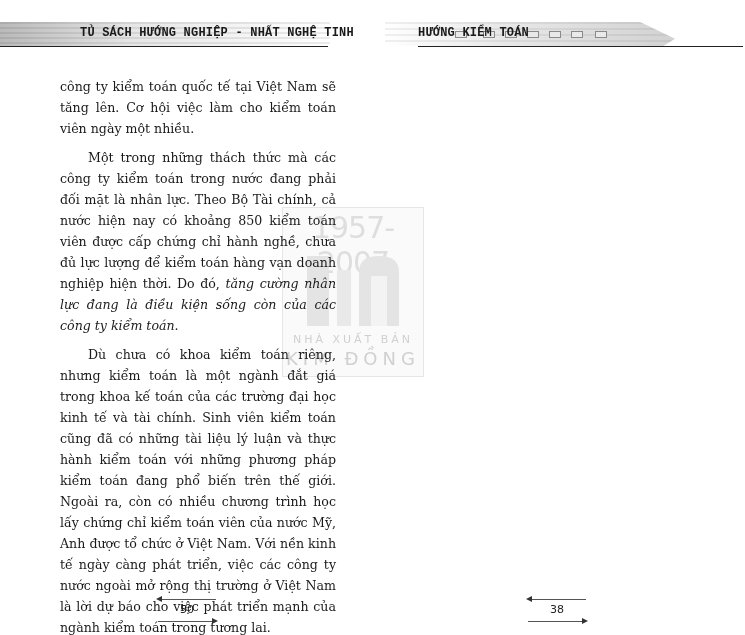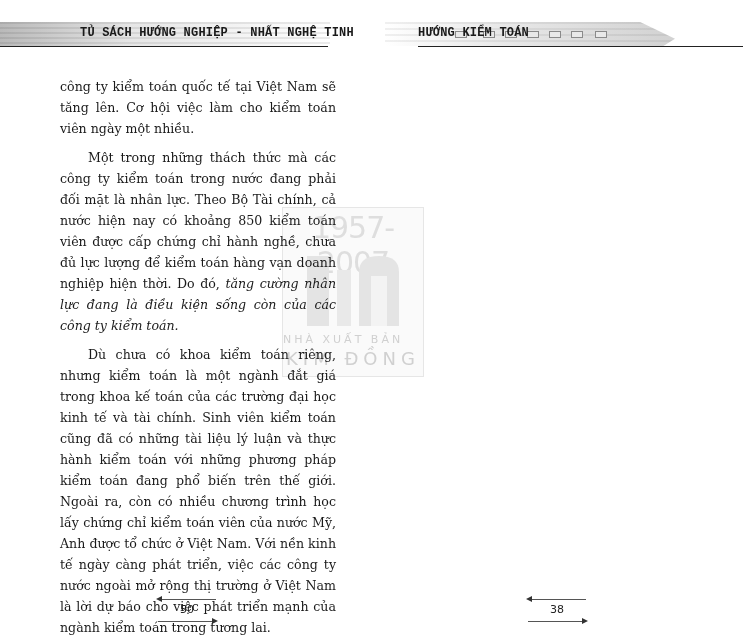--- a/index.html
+++ b/index.html
@@ -45,21 +45,21 @@
   .pn-arrow-r { top: 24px; }
   .pn-arrow-l::before { content:""; position:absolute; left:-2px; top:-3px; border-top:3.5px solid transparent; border-bottom:3.5px solid transparent; border-right:6px solid #333; }
   .pn-arrow-r::after { content:""; position:absolute; right:-2px; top:-3px; border-top:3.5px solid transparent; border-bottom:3.5px solid transparent; border-left:6px solid #333; }
   .pn-text { position:absolute; top: 6px; left: 0; width: 58px; text-align:center; font-family:"DejaVu Sans", sans-serif; font-size: 11px; color:#222; }
   .watermark {
     position: absolute; left: 282px; top: 207px; width: 140px; height: 168px;
     border: 1px solid #e6e6e6; background: rgba(245,245,245,0.55);
   }
   .wm-year { position:absolute; top: 2px; left: 0; width:140px; text-align:center; font-family:"DejaVu Sans", sans-serif; font-size: 30px; color: #dedede; letter-spacing: -1px; }
   .wm-logo { position:absolute; top: 44px; left: 18px; width: 104px; height: 78px; }
-  .wm-pub { position:absolute; top: 125px; left:0; width:140px; font-family:"DejaVu Sans", sans-serif; font-size: 11px; letter-spacing: 3px; color:#d0d0d0; }
+  .wm-pub { position:absolute; top: 125px; left:0; width:140px; text-align:center; font-family:"DejaVu Sans", sans-serif; font-size: 11px; letter-spacing: 3px; color:#d0d0d0; }
   .wm-name { position:absolute; top: 140px; left:0; width:140px; text-align:center; font-family:"DejaVu Sans", sans-serif; font-size: 18px; letter-spacing: 5px; color:#d0d0d0; }
   .content { position: relative; z-index: 2; }
 </style>
 </head>
 <body>
 
 <div class="banner banner-left"></div>
 <div class="header-rule" style="left:0;width:328px;"></div>
 <div class="header-title" style="left:80px;">TỦ SÁCH HƯỚNG NGHIỆP - NHẤT NGHỆ TINH</div>
 

